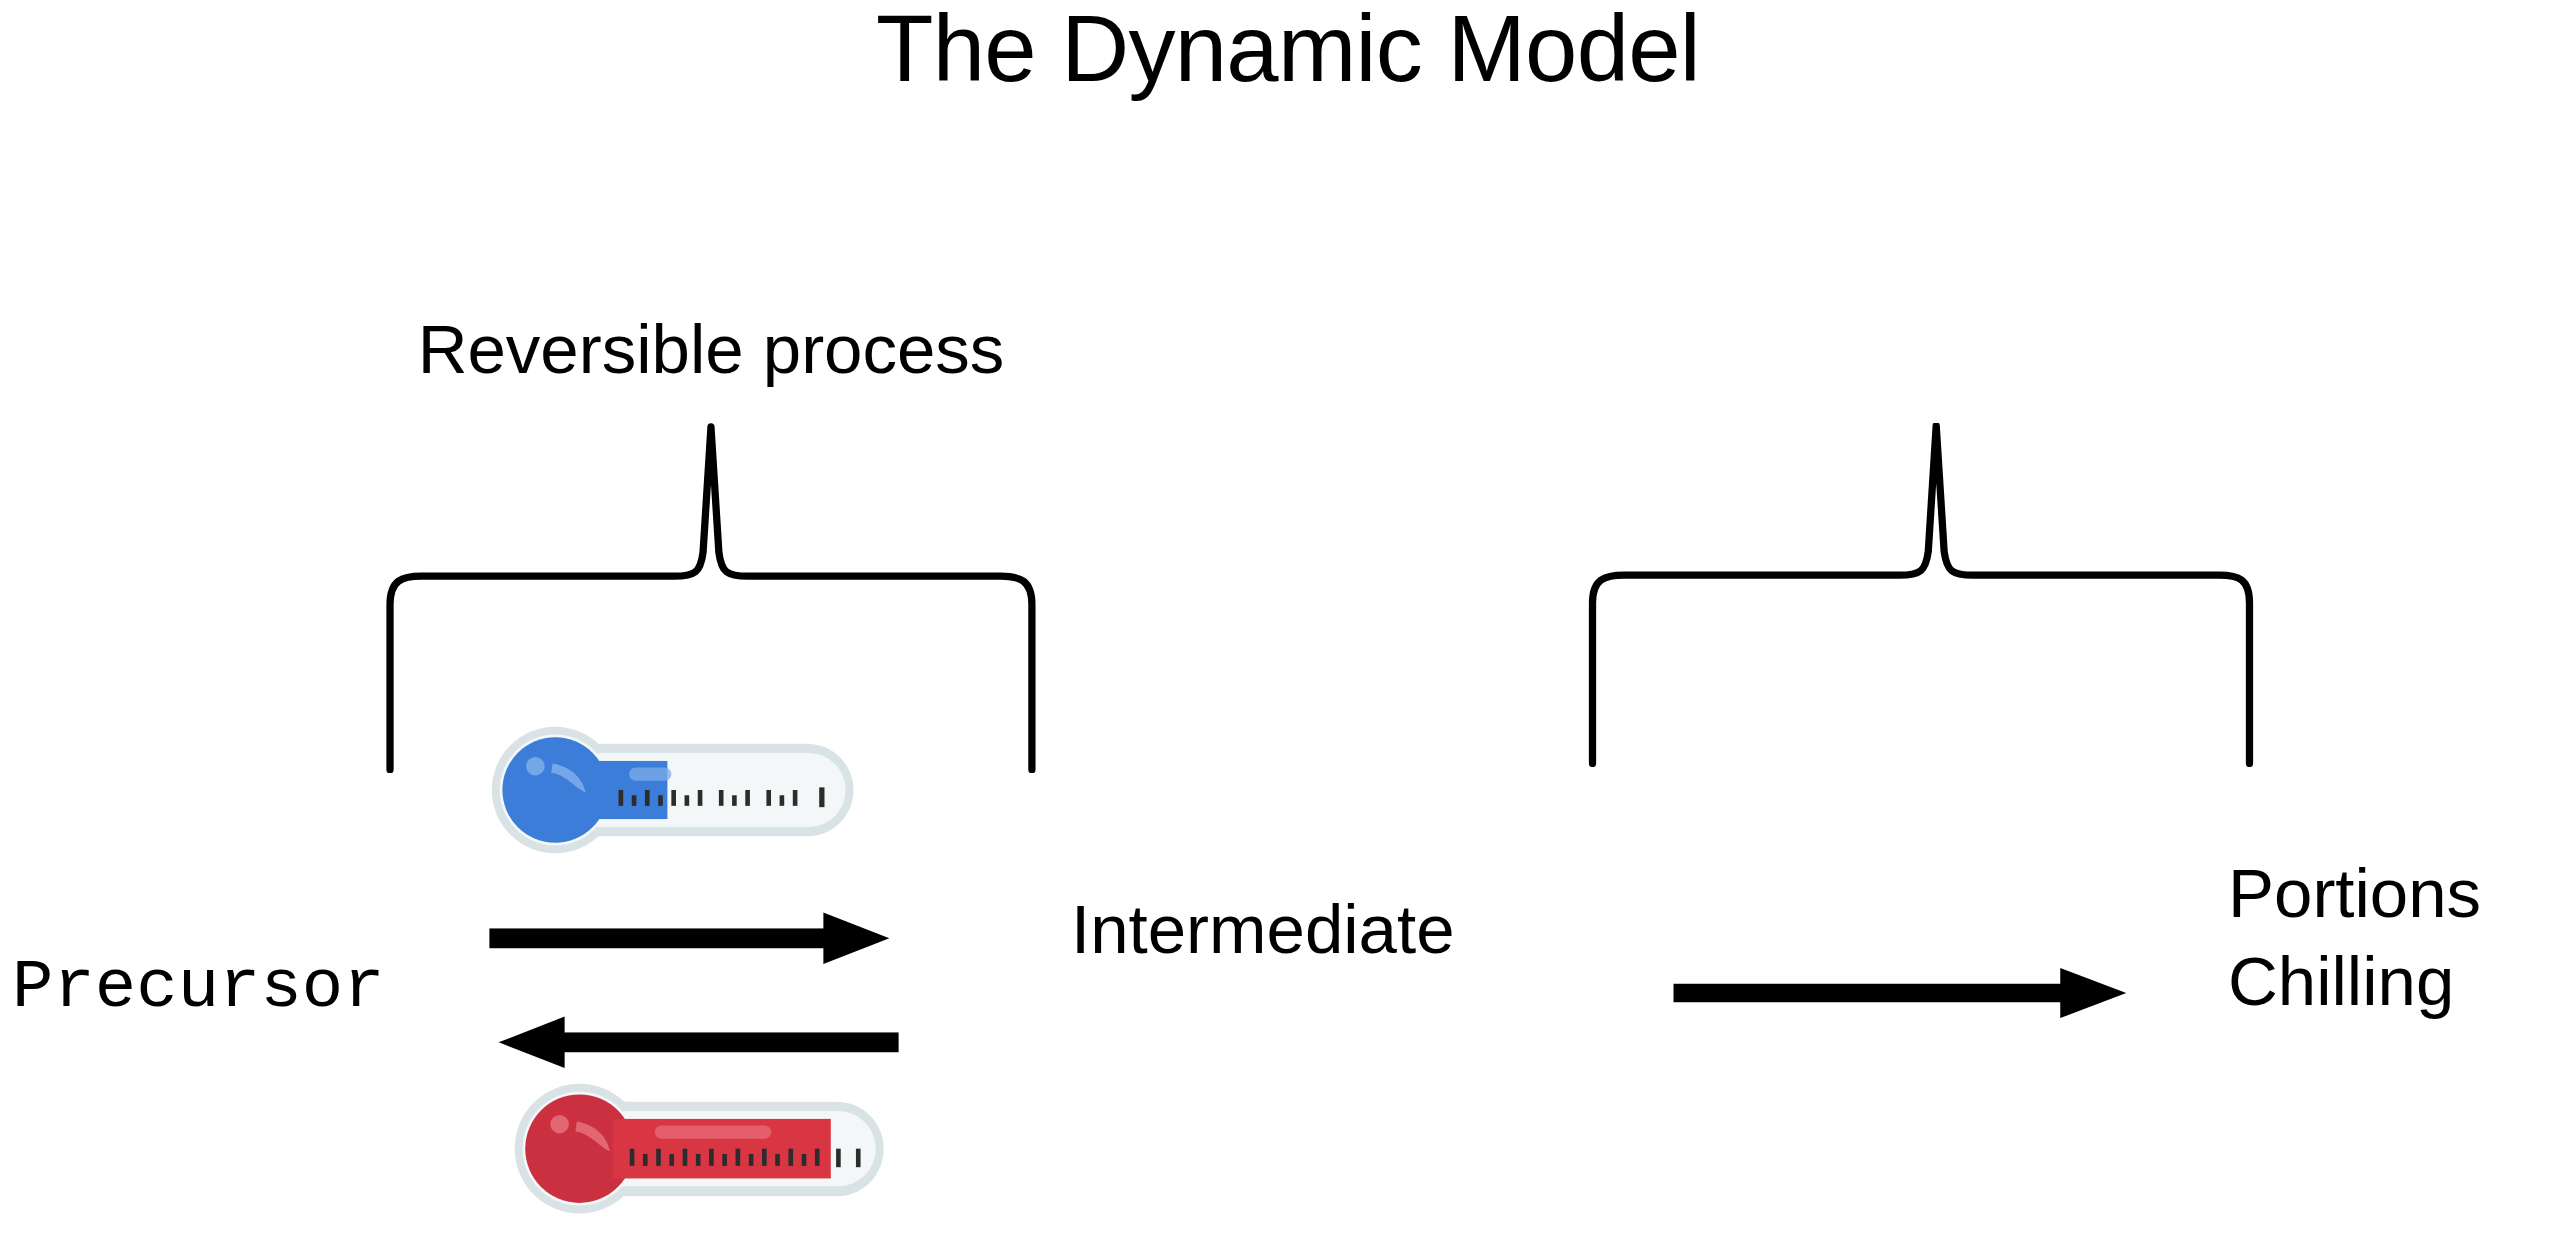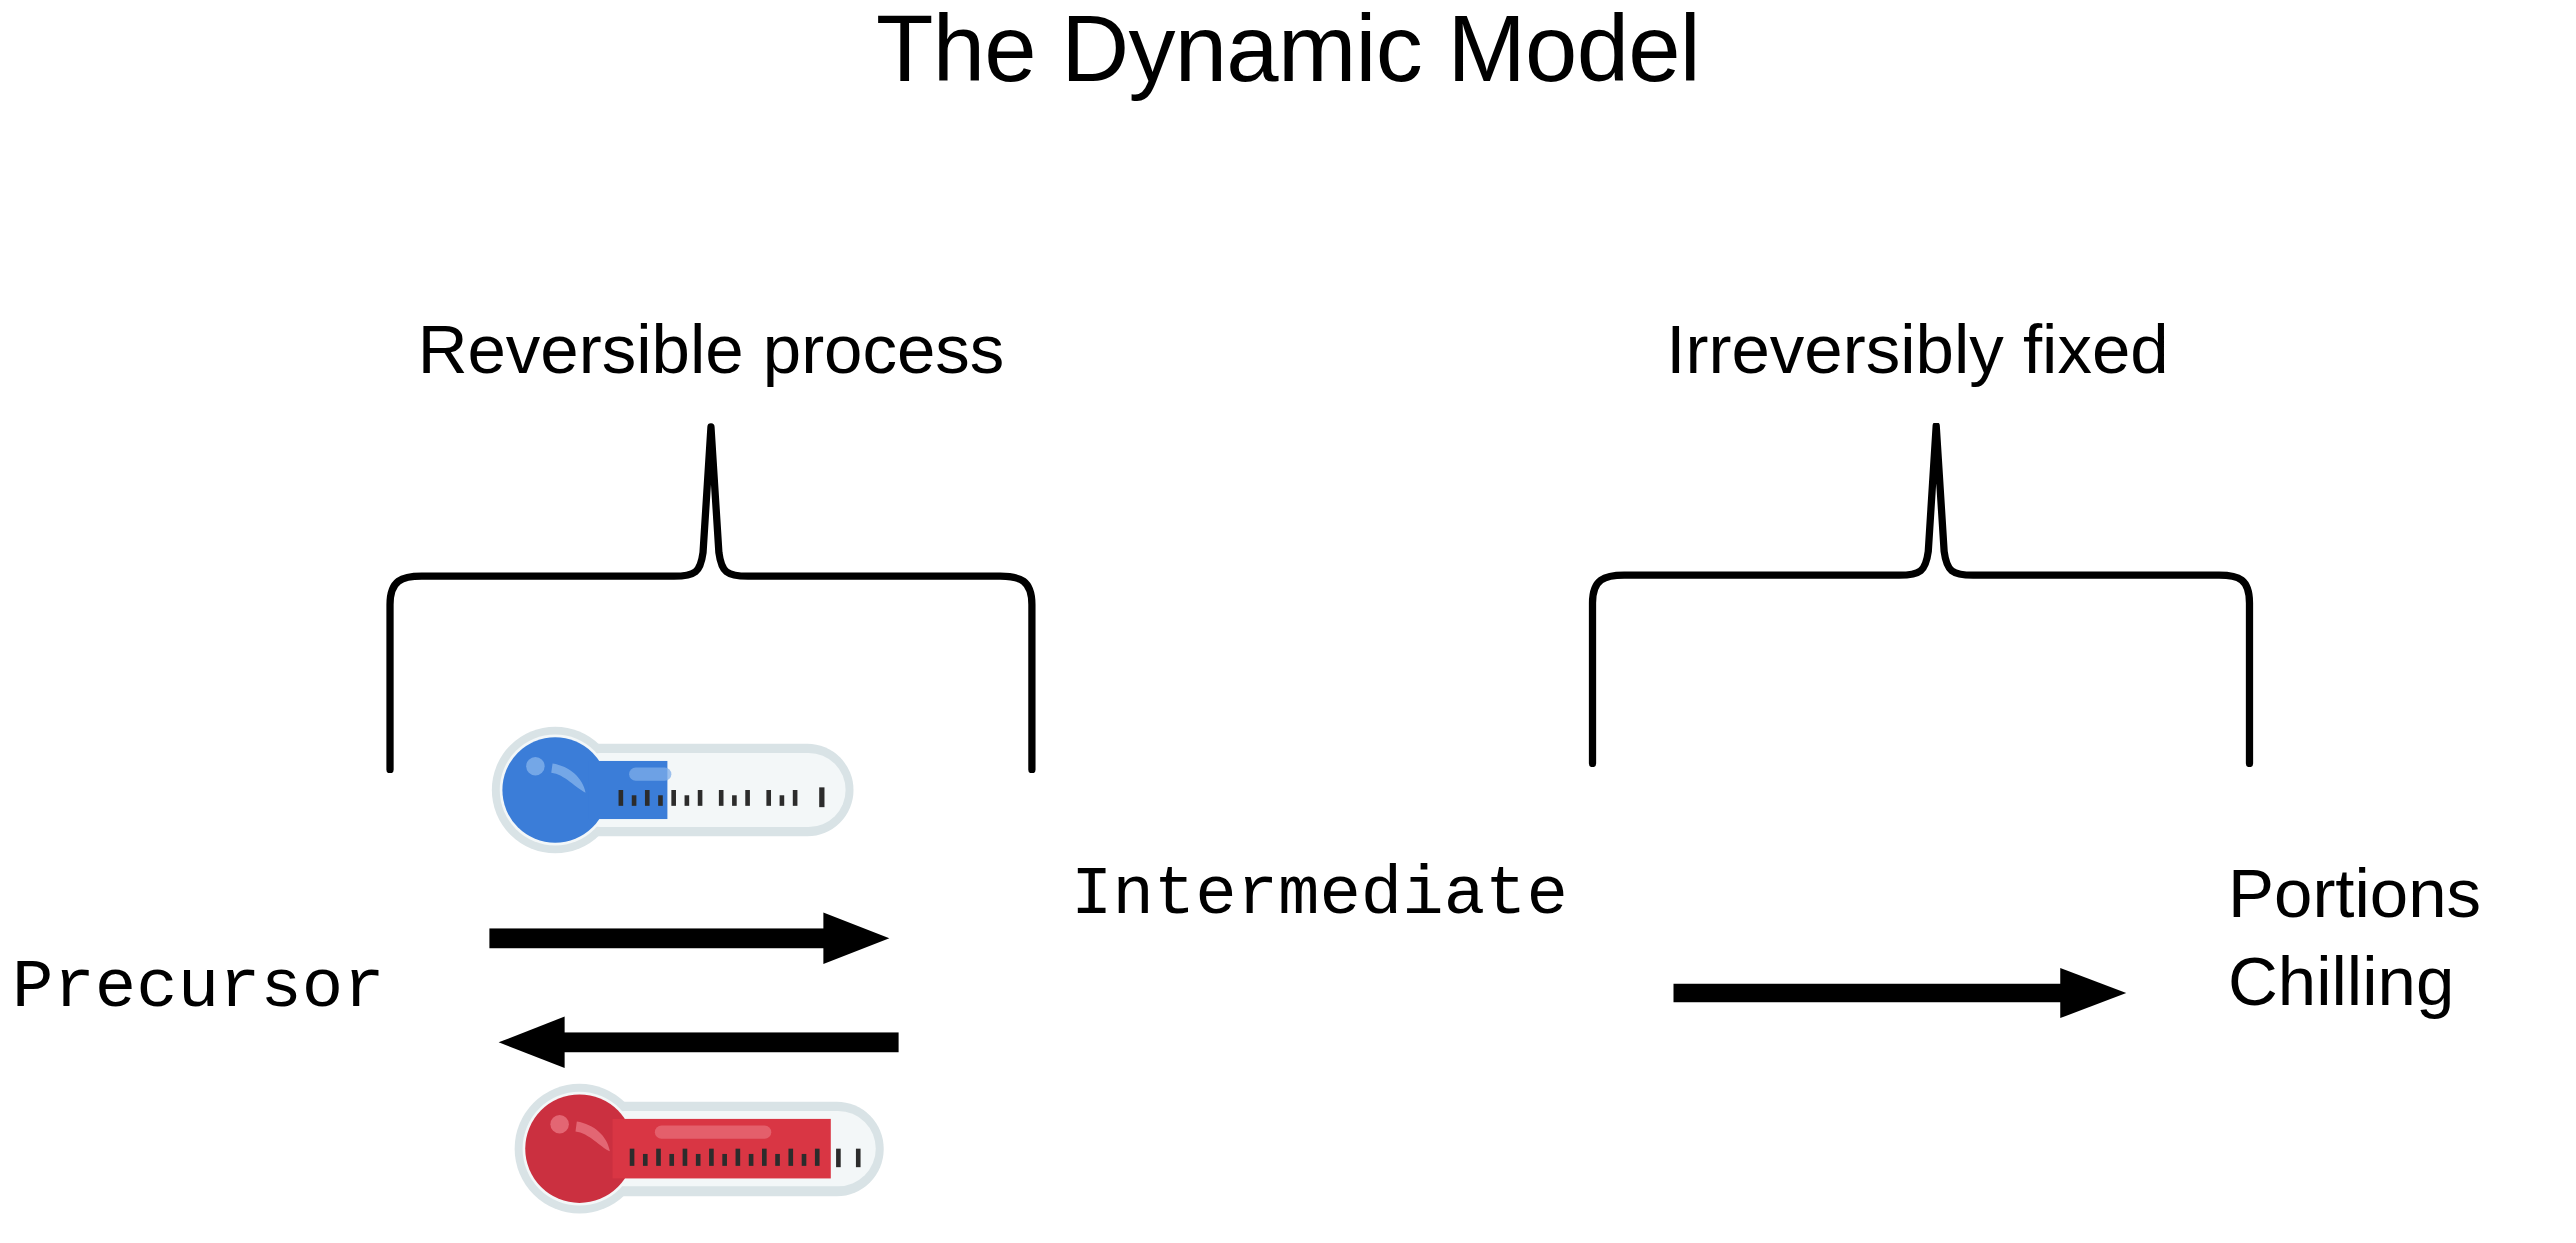--- a/index.html
+++ b/index.html
@@ -63,21 +63,21 @@
 
   
   .node-label {
     position: absolute;
     font-size: 69px;
     line-height: 1.17;
     font-weight: 400;
     white-space: nowrap;
   }
   #node-precursor    { left: 12px;   top: 948px; font-family: Liberation Mono, monospace; }
-  #node-intermediate { left: 1071px; top: 855px; font-family: Liberation Mono, monospace; }
+  #node-intermediate { left: 1071px; top: 890px; }
   #node-chilling {
     left: 2228px;
     top: 850px;
     line-height: 1.28;
     white-space: normal;
     width: 344px;
   }
 
   
   .arrow { position: absolute; }
@@ -92,21 +92,20 @@
 </style>
 </head>
 <body>
 
 <div id="slide">
 
   <div class="slide-title">The Dynamic Model</div>
 
   <div class="brace-label" id="label-reversible">Reversible process</div>
 
-  <div class="brace-label" id="label-irreversible">Irreversibly fixed</div>
 
   <svg class="brace" id="brace-left" width="674" height="350" viewBox="0 0 1020 530">
     <path d="M 30 525
              L 30 275
              C 30 238 48 232 78 232
              L 460 232
              C 492 232 500 226 504 196
              L 516 6
              L 528 196
              C 532 226 540 232 572 232

